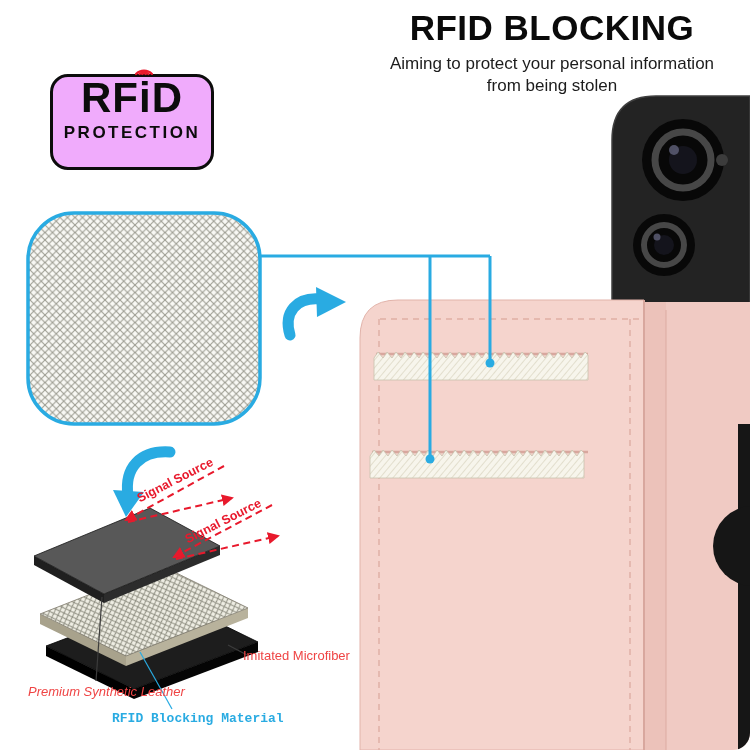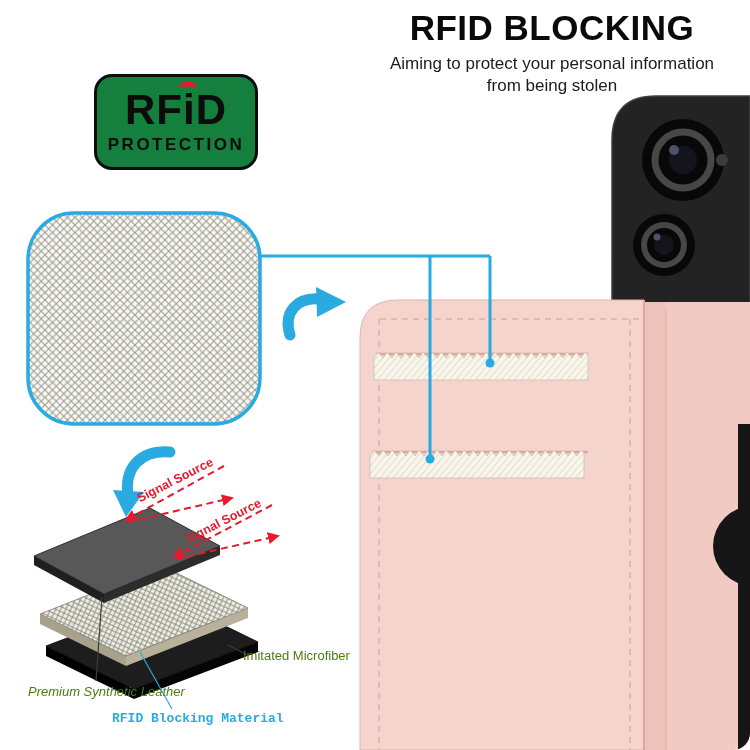--- a/index.html
+++ b/index.html
@@ -12,38 +12,38 @@
 
   
   #headline { left:352px; top:10px; width:400px; text-align:center; }
   #headline h1 { font-size:35px; font-weight:800; letter-spacing:.5px; color:#0a0a0a; line-height:1.05; }
   #headline .sub { margin-top:6px; font-size:17px; line-height:1.28; color:#1c1c1c; }
   .subline { display:block; }
 
   
   #badge {
     left:50px; top:74px; width:164px; height:96px;
-    border:3.5px solid #0c0c0c; border-radius:18px; background:#15803d;
-    display:flex; flex-direction:column; align-items:center; justify-content:center;margin-left:44px;
+    border:3.5px solid #0c0c0c; border-radius:18px; background:#f0abfc;
+    display:flex; flex-direction:column; align-items:center; justify-content:flex-start;
   }
   #badge .rfid { font-size:42px; font-weight:700; line-height:1; letter-spacing:1px; color:#0c0c0c; display:flex; align-items:flex-end; }
   .rfid-i { position:relative; display:inline-block; }
   .wifi { position:absolute; left:-7px; top:-15px; }
   #badge .prot { font-size:17px; font-weight:600; letter-spacing:2.5px; margin-top:4px; color:#0c0c0c; }
 
   
   .signal-label {
     color:var(--c-red,#e8192c); font-size:12.5px; font-weight:700; white-space:nowrap;
     transform:rotate(-27deg); transform-origin:0 50%;
   }
   #sig1 { left:138px; top:492px; }
   #sig2 { left:186px; top:533px; }
 
   
-  .layer-label { font-size:13px; color:#4d7c0f; white-space:nowrap; }
+  .layer-label { font-size:13px; color:#ef4444; white-space:nowrap; }
   #lbl-leather { left:28px; top:684px;font-style:italic; }
   #lbl-rfid    { left:112px; top:711px; color:var(--c-blue,#29abe2); font-weight:700;font-family:Liberation Mono, monospace; }
   #lbl-micro   { left:243px; top:648px; }
 
   svg.stage { left:0; top:0; }
 </style>
 </head>
 <body>
 
 <div id="canvas">

